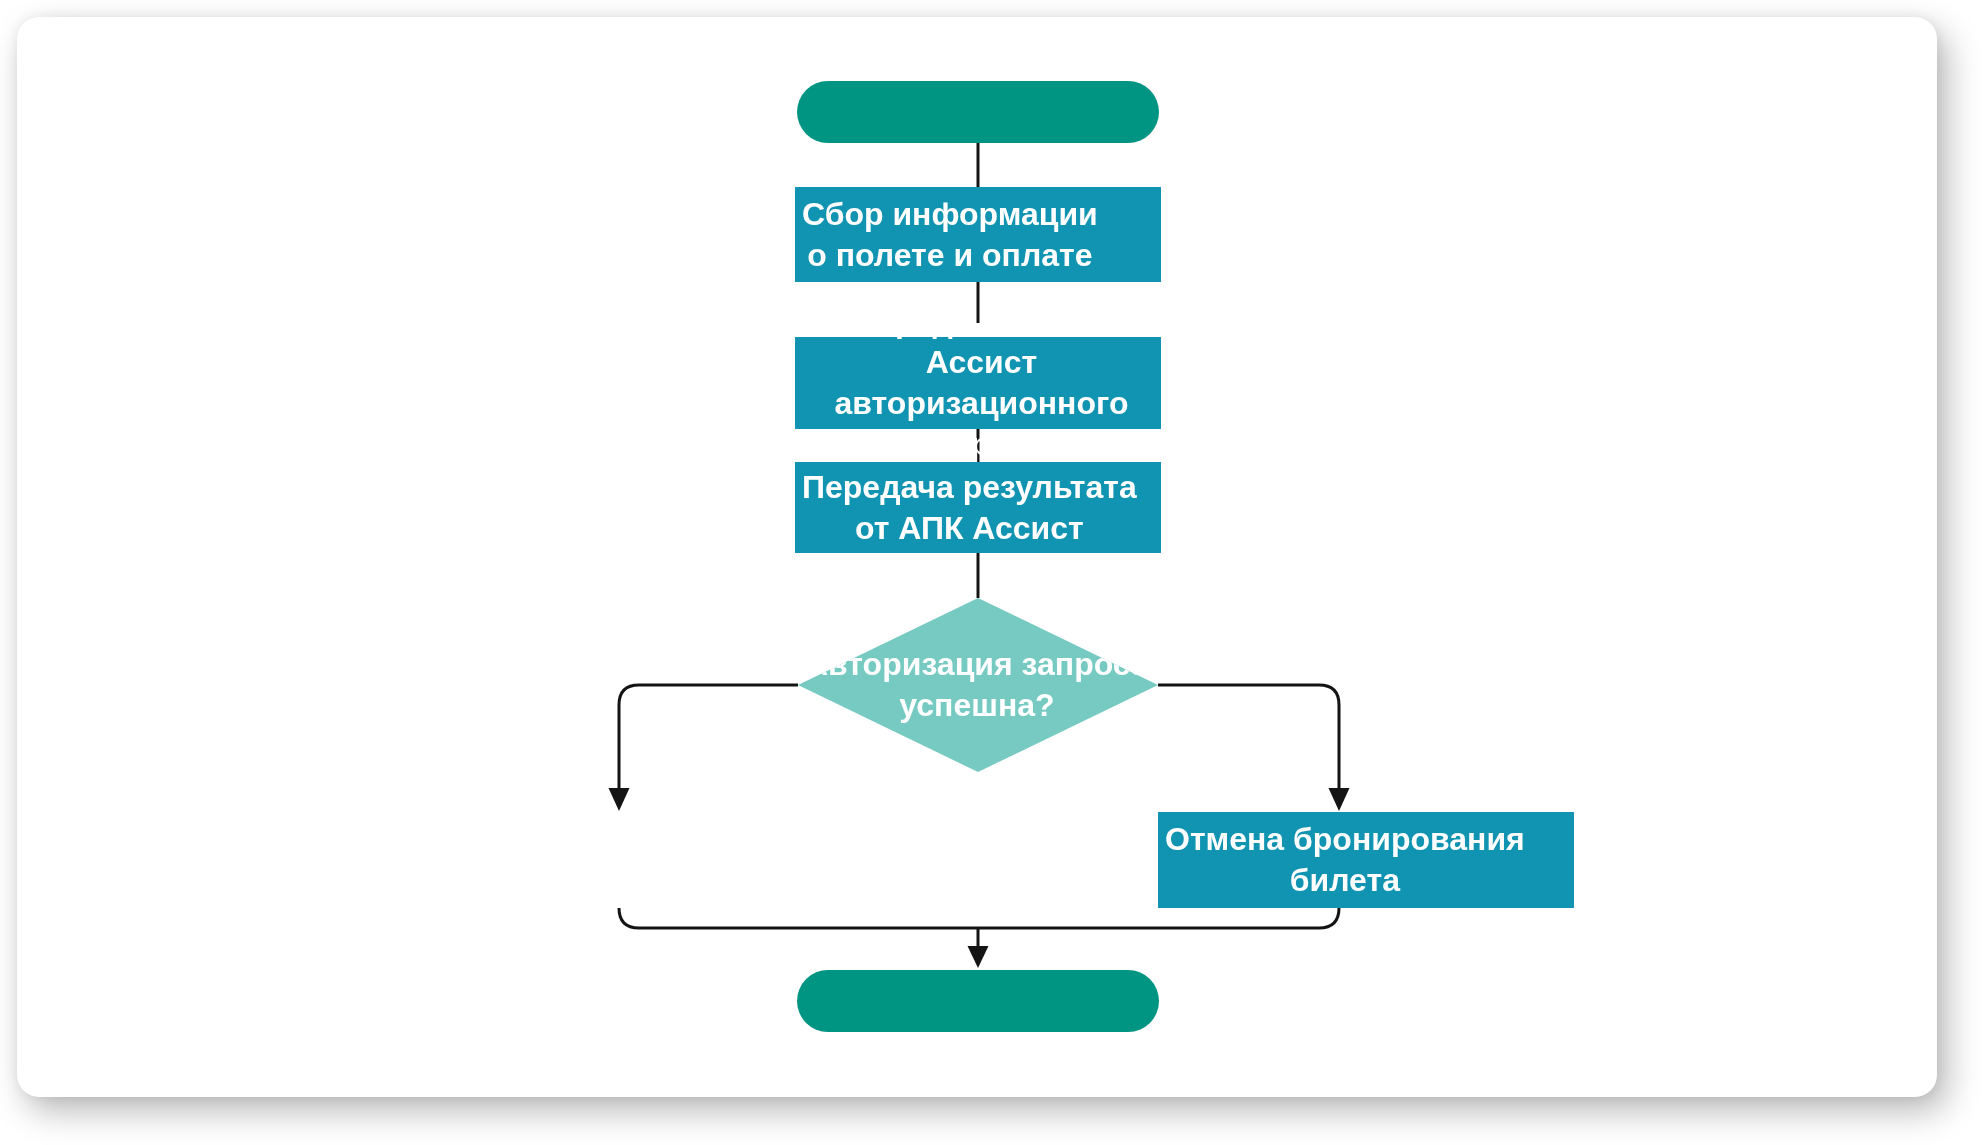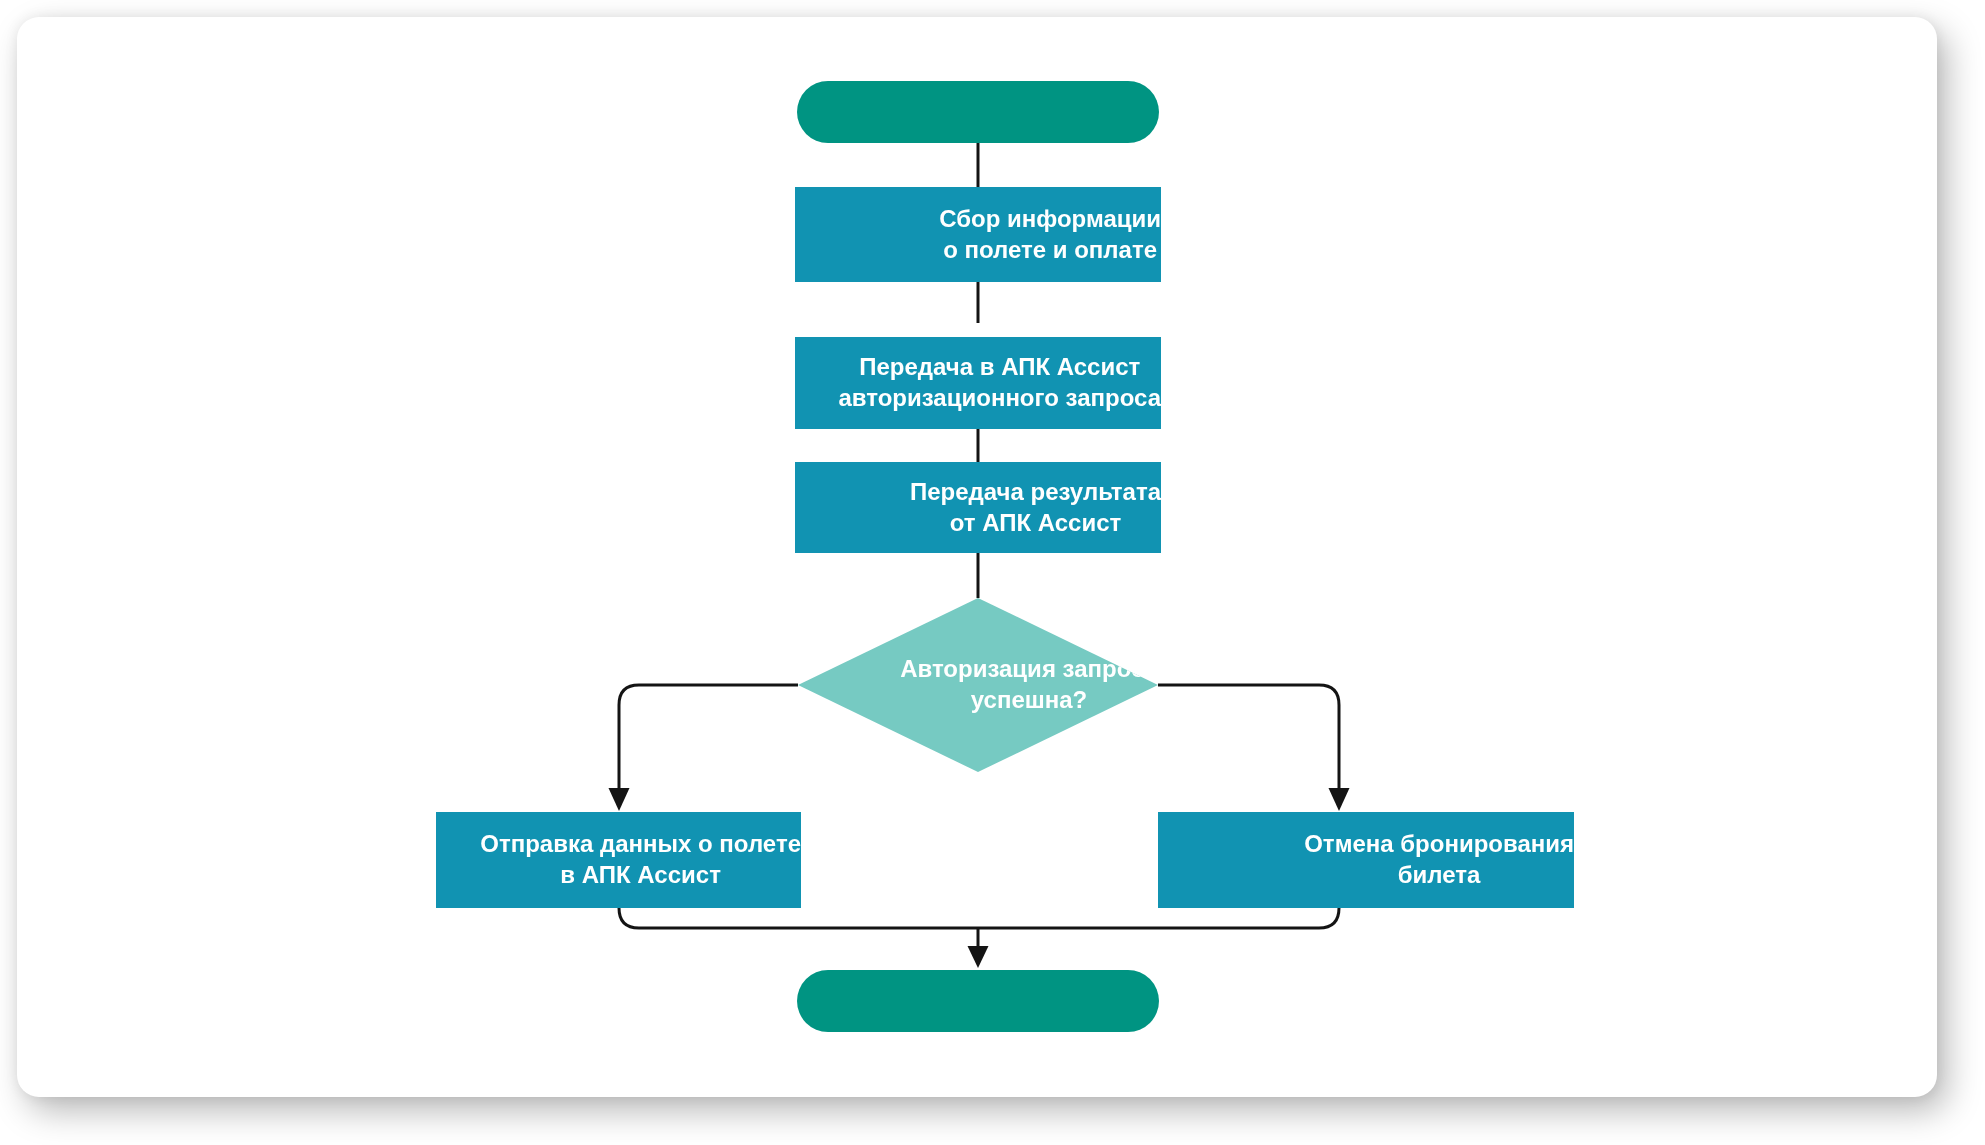--- a/index.html
+++ b/index.html
@@ -15,26 +15,27 @@
     left: 17px; top: 17px;
     width: 1920px; height: 1080px;
     background: #ffffff;
     border-radius: 22px;
     box-shadow: 10px 14px 34px rgba(0,0,0,0.28), 0 0 14px rgba(0,0,0,0.07);
   }
   .node {
     position: absolute;
     display: flex;
     align-items: center;
-    justify-content: flex-end;
+    justify-content: flex-start;
     text-align: center;
     color: #ffffff;
     font-weight: 700;
-    font-size: 24px;
+    font-size: 32px;
     line-height: 1.28;
+    padding-left: 7px;
   }
   .node .node-label { white-space: pre-line; }
   .terminal {
     background: #009482;
     border-radius: 31px;
   }
   .process {
     background: #1193B2;
   }
   .decision {
@@ -94,24 +95,20 @@
   <div id="result-node" class="node process">
     <span class="node-label">Передача результата
 от АПК Ассист</span>
   </div>
 
   <div id="decision-node" class="node decision">
     <span class="node-label">Авторизация запроса
 успешна?</span>
   </div>
 
-  <div id="flight-node" class="node process">
-    <span class="node-label">Отправка данных о полете
-в АПК Ассист</span>
-  </div>
 
   <div id="cancel-node" class="node process">
     <span class="node-label">Отмена бронирования
 билета</span>
   </div>
 
   <div id="end-node" class="node terminal">
     <span class="node-label"></span>
   </div>
 

